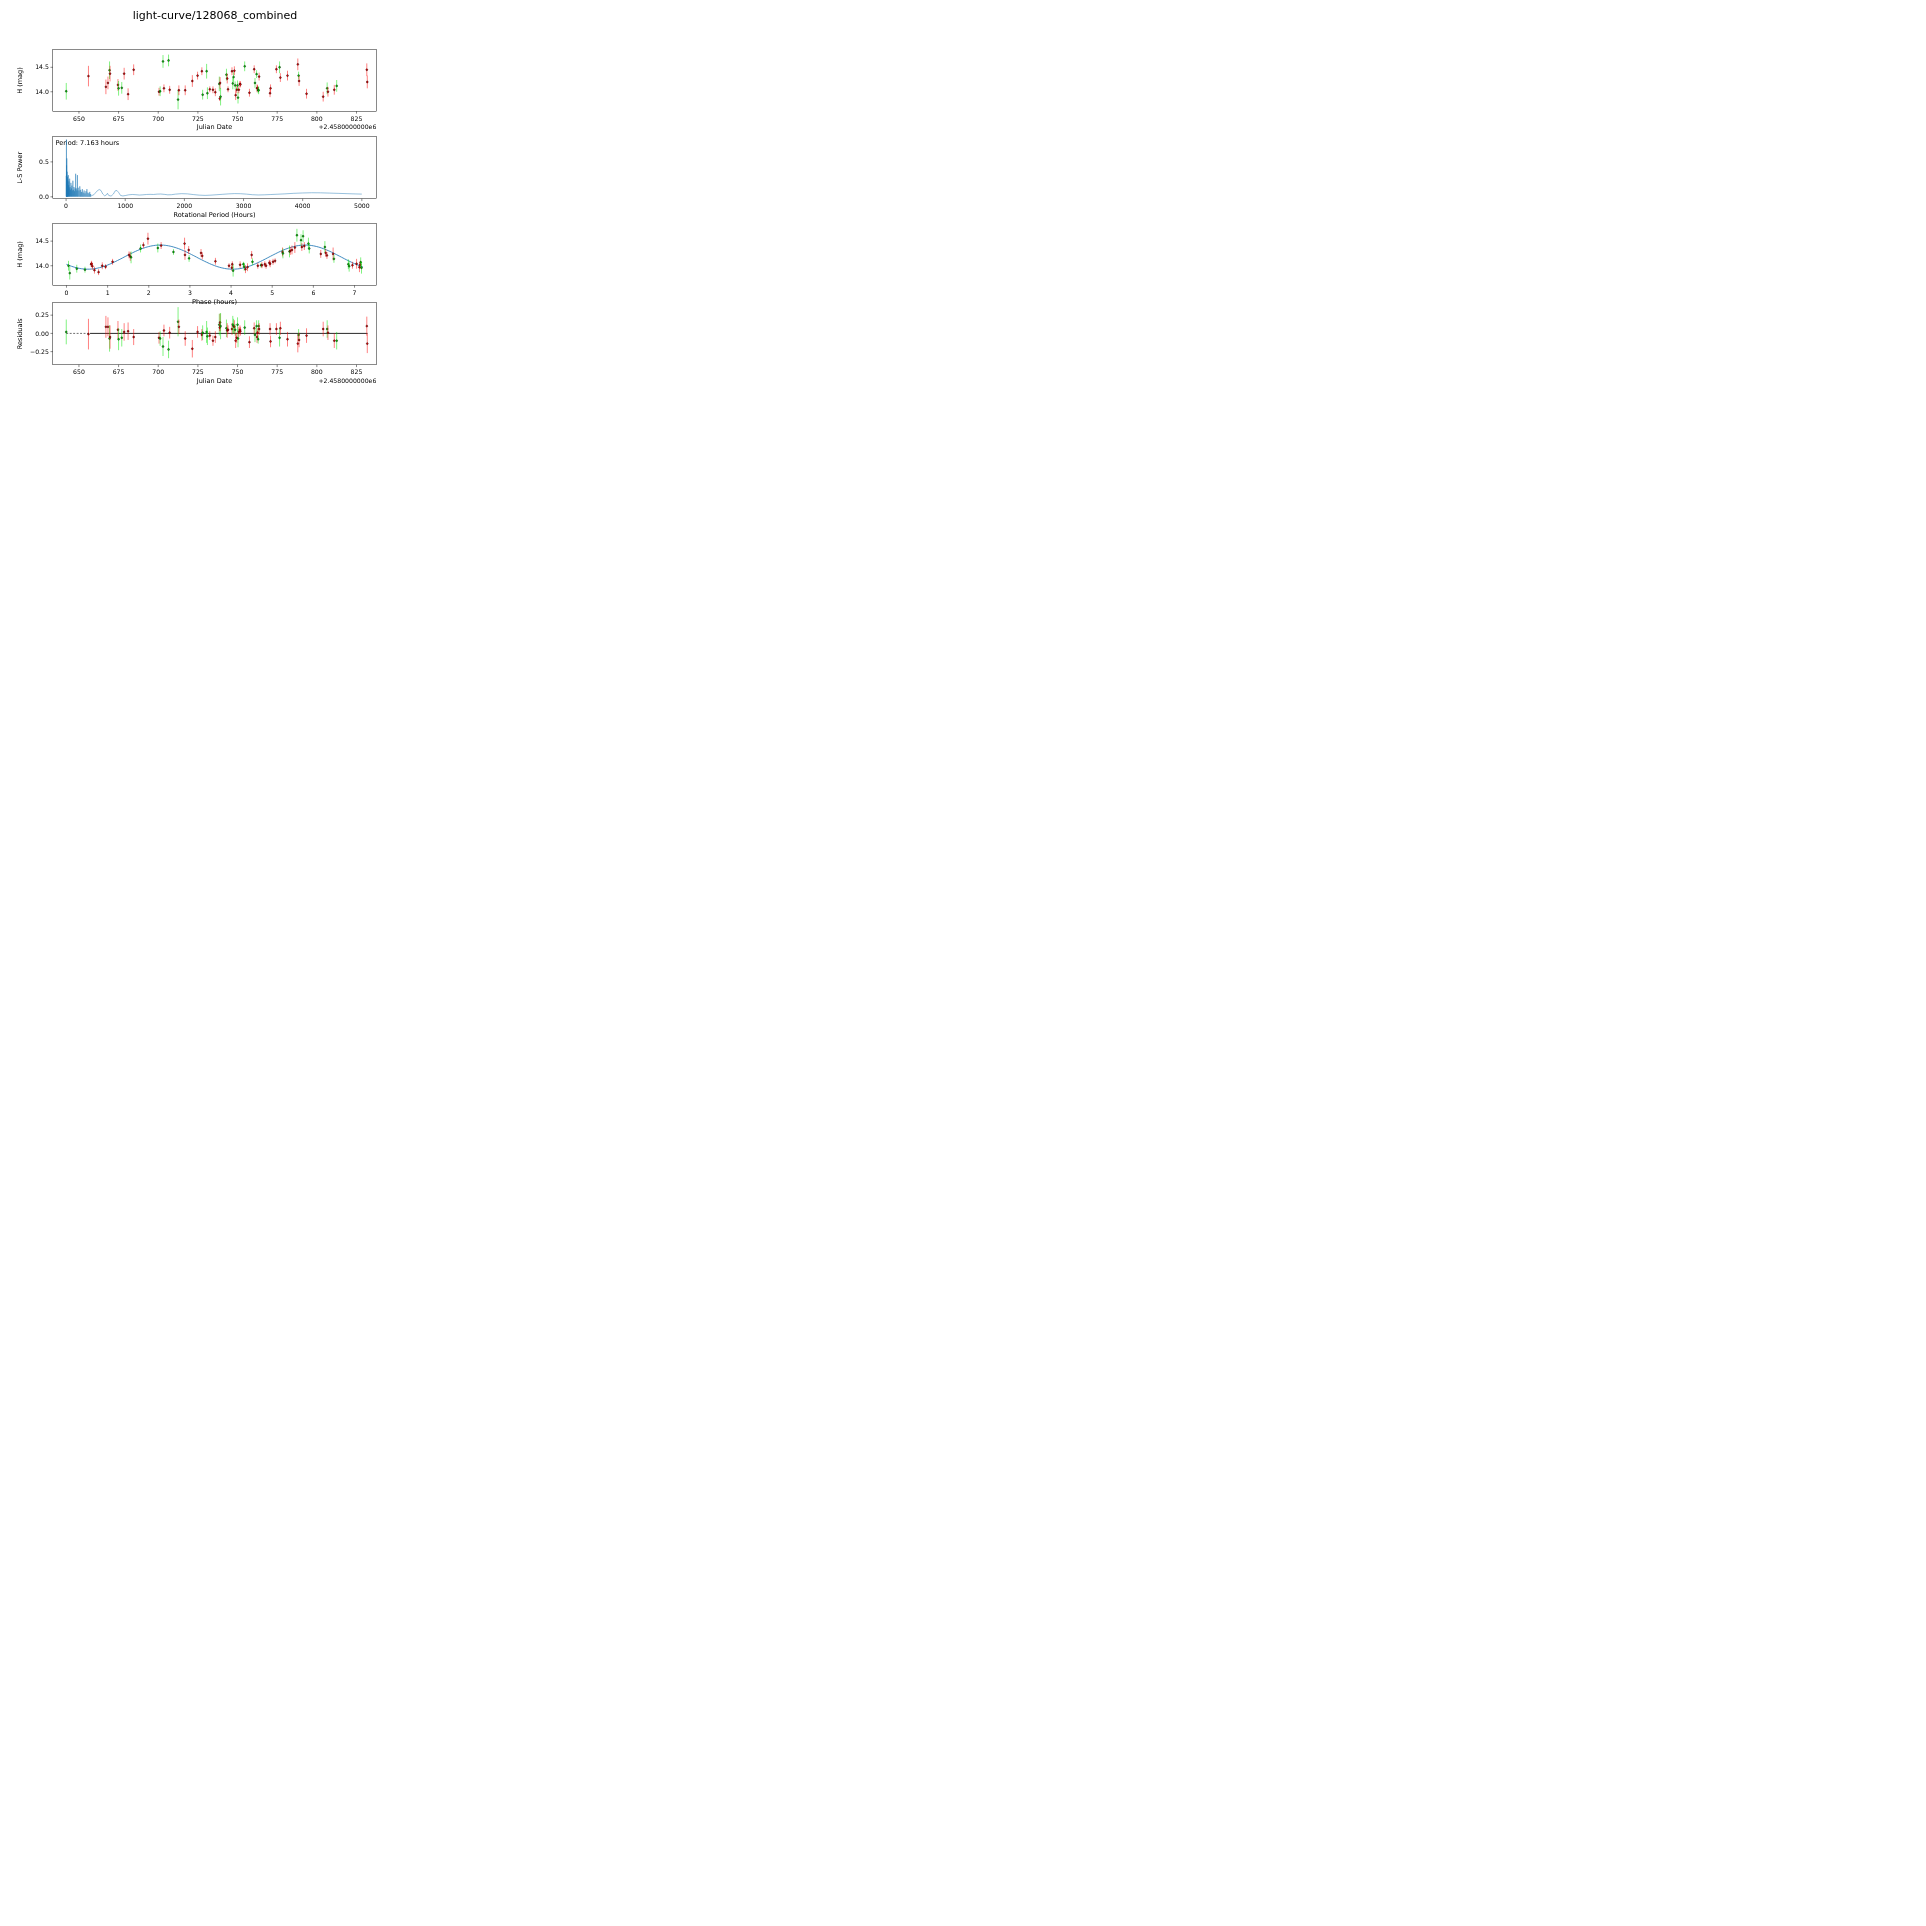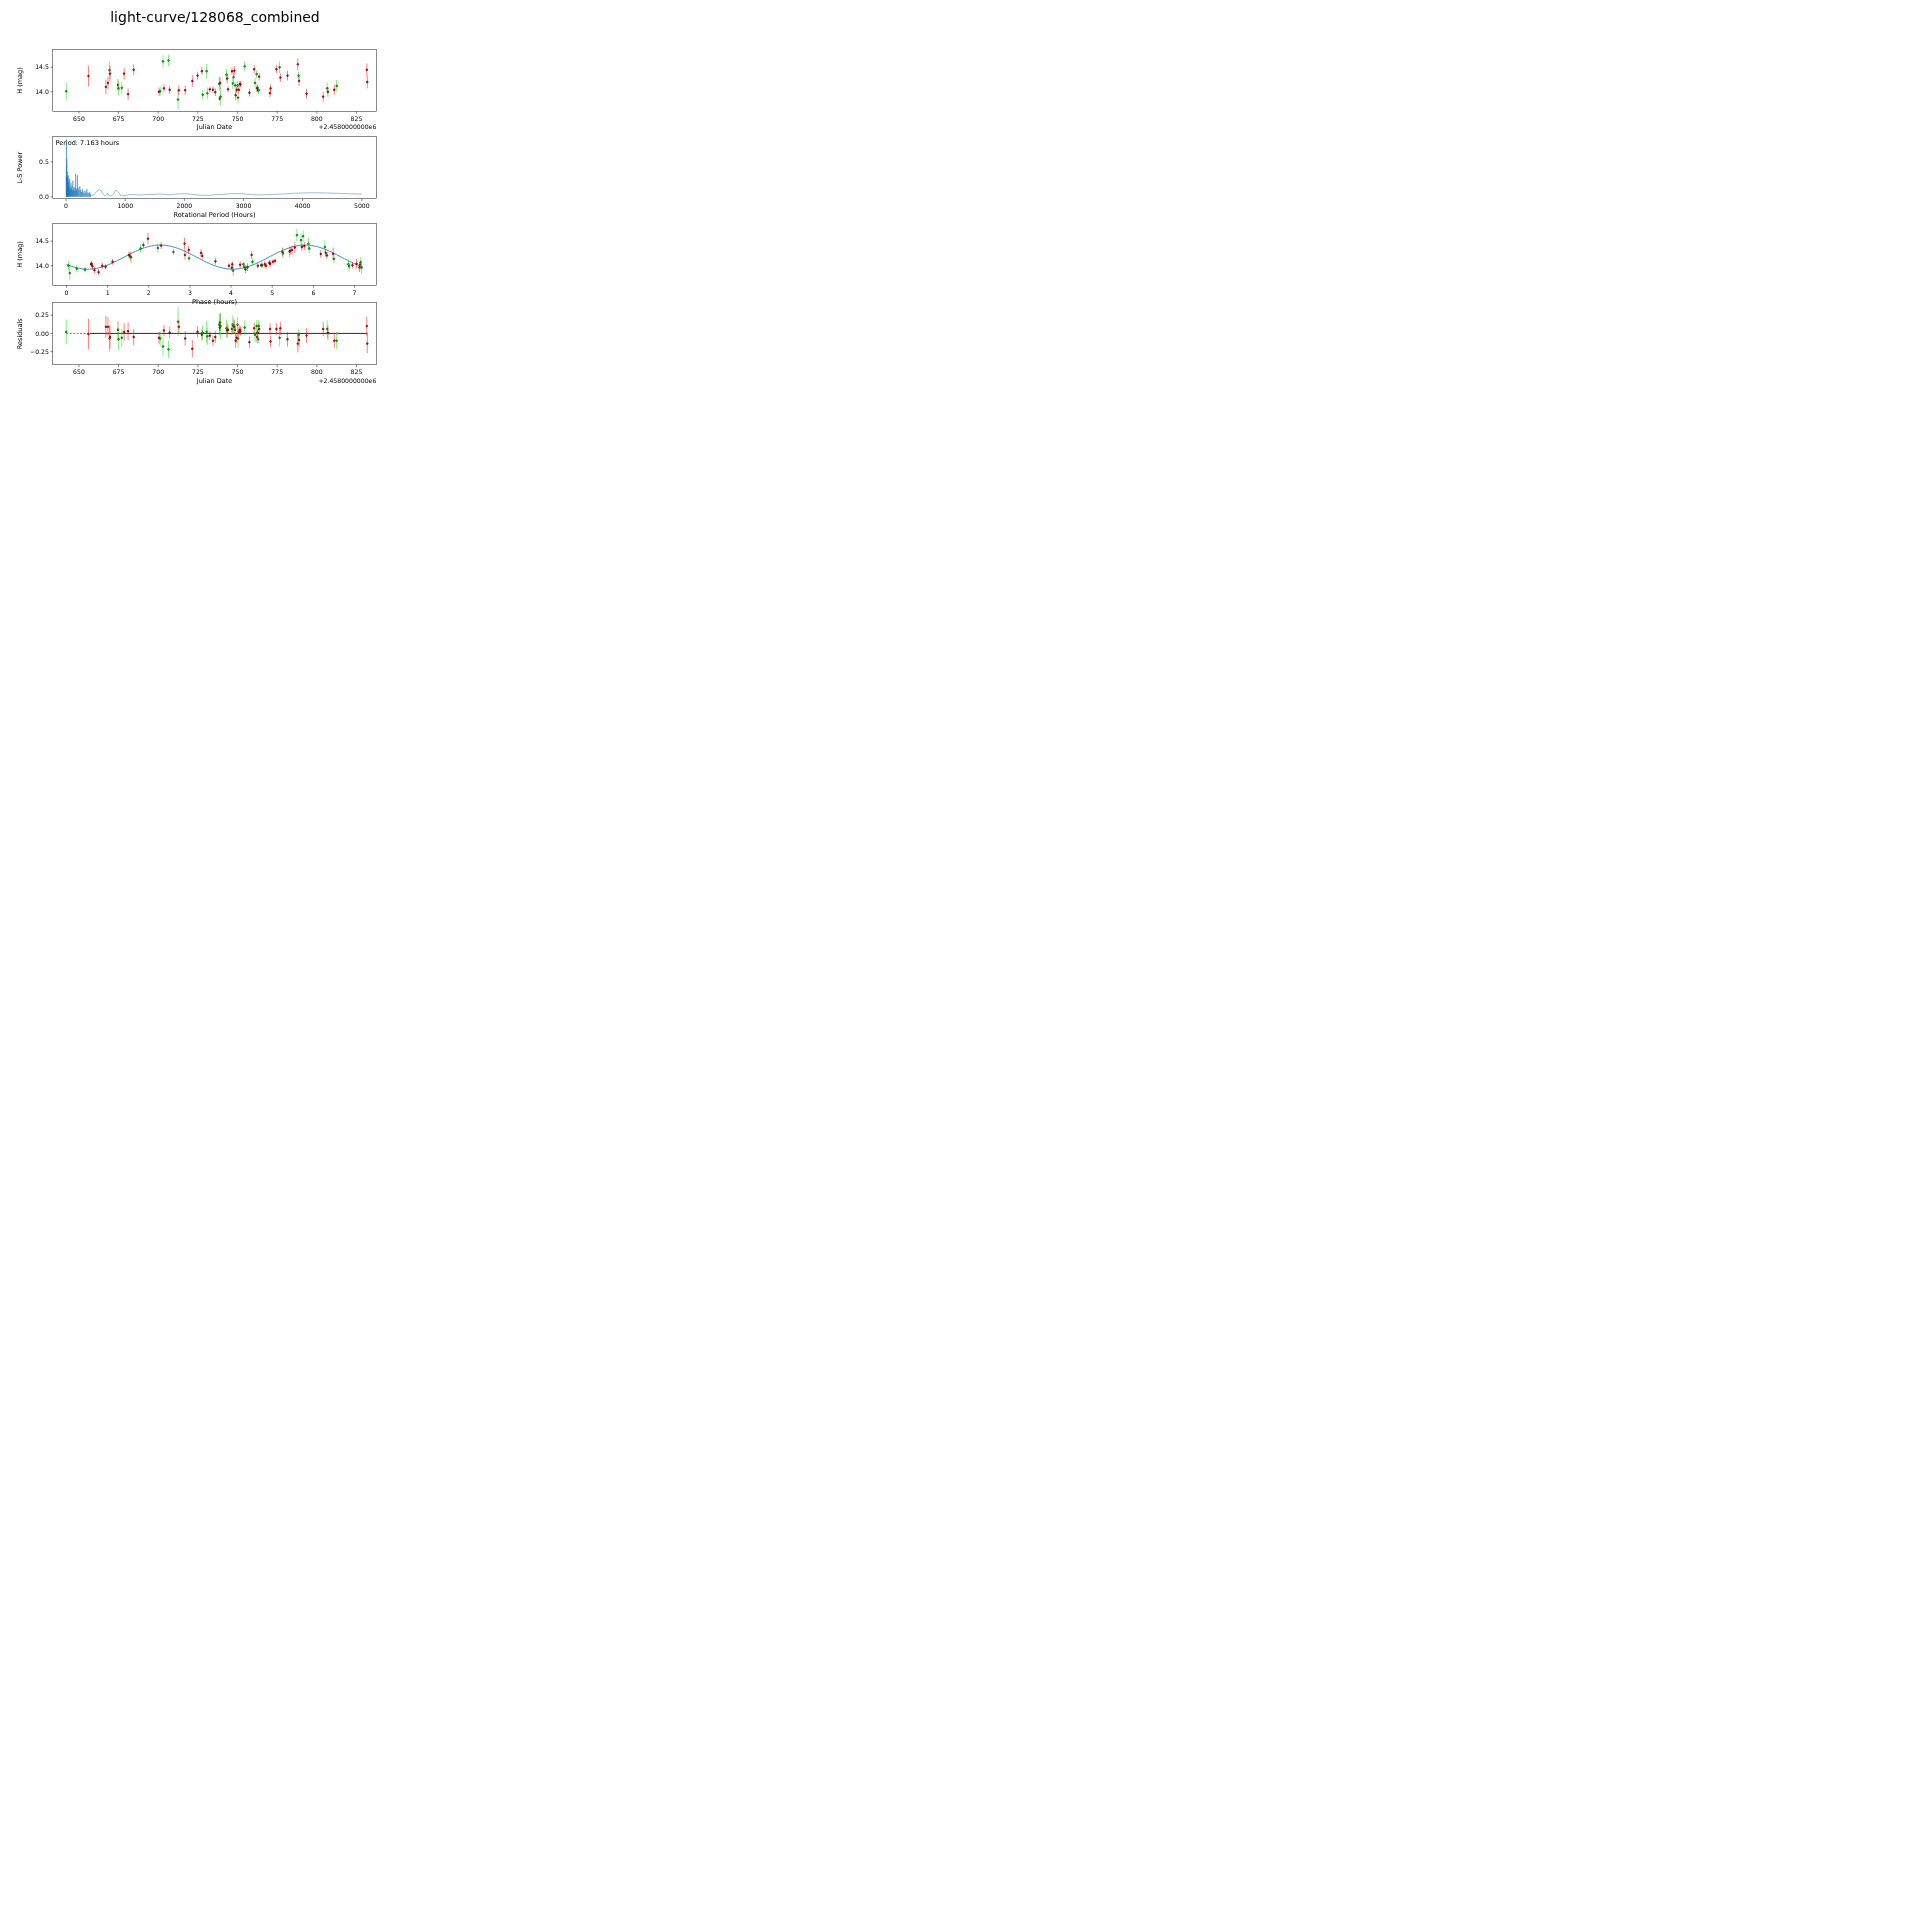--- a/index.html
+++ b/index.html
@@ -6,21 +6,21 @@
   #figure{
     position:relative;
     width:416px;height:416px;
     background:#ffffff;
     font-family:"DejaVu Sans", sans-serif;
   }
   .fig-title{
     position:absolute;
     left:53px;width:324px;top:9.2px;
     text-align:center;
-    font-size:14px;
+    font-size:11px;
     color:#000;
   }
   #fig-svg{position:absolute;left:0;top:0;}
   svg text{font-family:"DejaVu Sans", sans-serif;}
 </style>
 </head>
 <body>
 
 <div id="figure">
   <div class="fig-title">light-curve/128068_combined</div>

